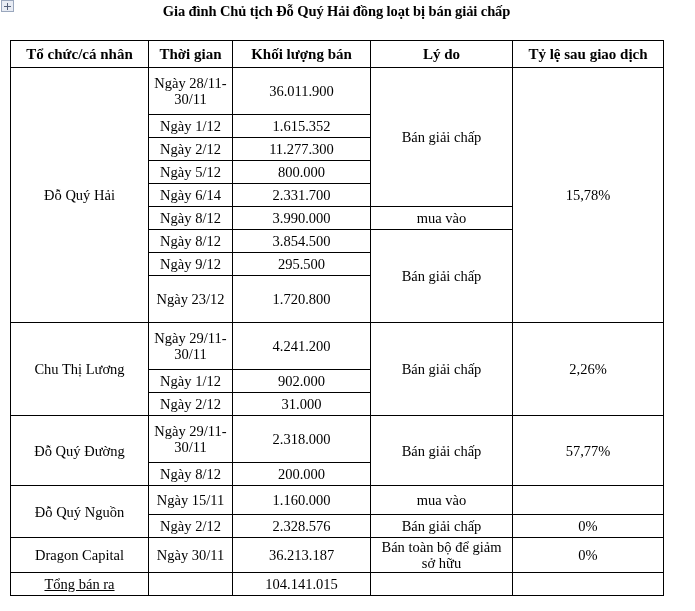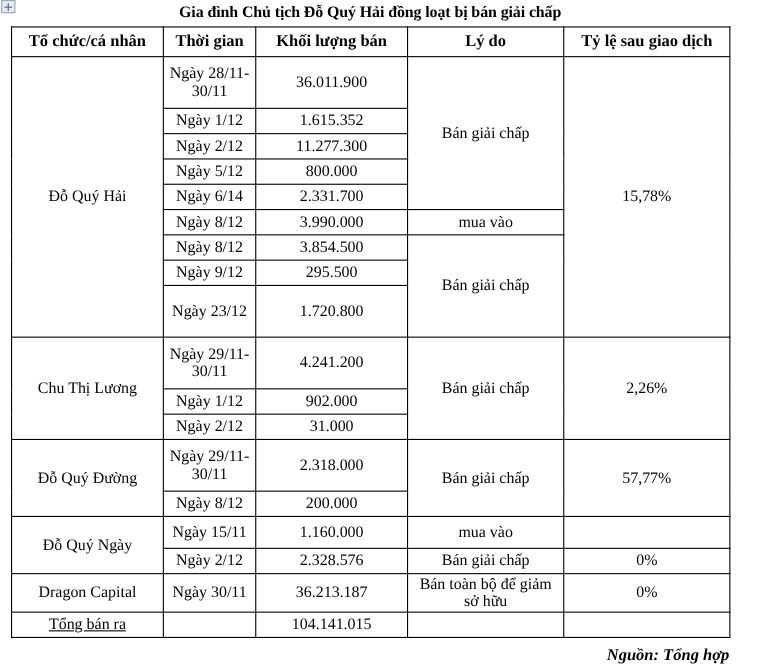--- a/index.html
+++ b/index.html
@@ -55,21 +55,21 @@
     text-align: center;
     font-weight: bold;
     font-size: 14.5px;
     line-height: 17px;
     letter-spacing: -0.1px;
   }
 
   #data-table {
     position: absolute;
     left: 10px;
-    top: 24px;
+    top: 40px;
     width: 653px;
     border-collapse: collapse;
     table-layout: fixed;
     padding-left: 48px;
   }
 
   #data-table td,
   #data-table th {
     border: 1px solid #000000;
     padding: 1px 3px;
@@ -209,21 +209,21 @@
         <td class="volume-cell">2.318.000</td>
         <td rowspan="2">Bán giải chấp</td>
         <td rowspan="2">57,77%</td>
       </tr>
       <tr class="r-short">
         <td>Ngày 8/12</td>
         <td class="volume-cell">200.000</td>
       </tr>
 
       <tr class="r-mid">
-        <td class="entity-cell" rowspan="2">Đỗ Quý Ngày</td>
+        <td class="entity-cell" rowspan="2">Đỗ Quý Nguồn</td>
         <td>Ngày 15/11</td>
         <td class="volume-cell">1.160.000</td>
         <td>mua vào</td>
         <td class="empty-cell"></td>
       </tr>
       <tr class="r-short">
         <td>Ngày 2/12</td>
         <td class="volume-cell">2.328.576</td>
         <td>Bán giải chấp</td>
         <td>0%</td>
@@ -241,15 +241,14 @@
         <td class="total-label">Tổng bán ra</td>
         <td class="empty-cell"></td>
         <td class="volume-cell">104.141.015</td>
         <td class="empty-cell"></td>
         <td class="empty-cell"></td>
       </tr>
 
     </tbody>
   </table>
 
-  <div id="source-note">Nguồn: Tổng hợp</div>
 
 </div>
 
 </body></html>

